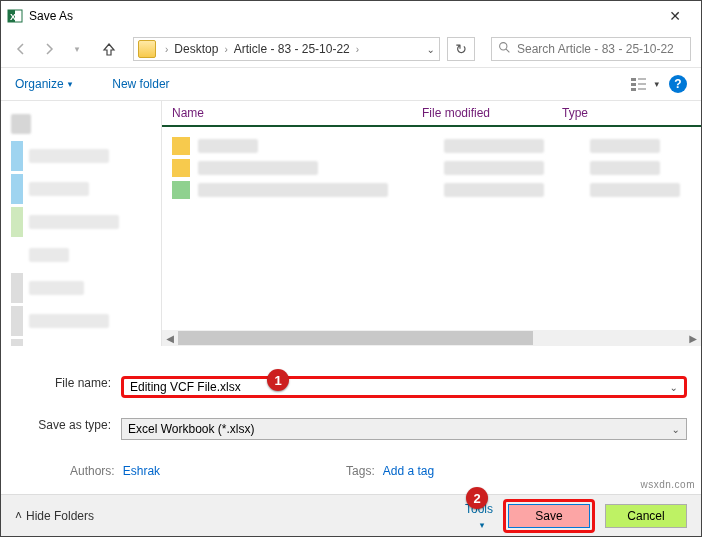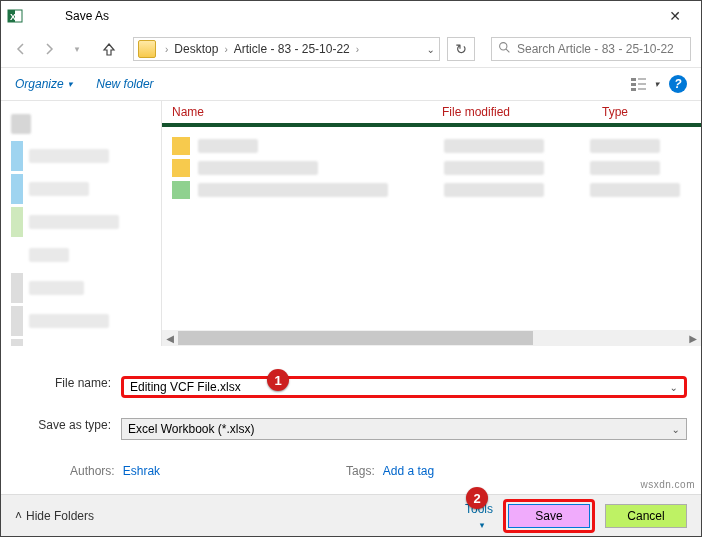--- a/index.html
+++ b/index.html
@@ -1,45 +1,45 @@
 <!DOCTYPE html>
 <html><head>
 <meta charset="utf-8">
 <style>
   * { box-sizing: border-box; font-family: "Segoe UI", Arial, sans-serif; }
   body { margin: 0; background: #888; }
   .window { width: 702px; height: 537px; background: #fff; border: 1px solid #444; position: relative; }
   .titlebar { height: 30px; display: flex; align-items: center; padding: 0 6px; }
   .app-icon { width: 16px; height: 16px; margin-right: 6px; display:flex; align-items:center; justify-content:center;}
-  .title { font-size: 12px; color: #000; flex: 1; margin-left: 36px; }
+  .title { font-size: 12px; color: #000; flex: 1; }
   .close-btn { width: 40px; height: 28px; display:flex; align-items:center; justify-content:center; font-size:14px; color:#333; }
   .navbar { height: 36px; display:flex; align-items:center; padding: 0 10px; gap:8px; }
   .nav-arrow { width:20px; height:20px; color:#888; display:flex; align-items:center; justify-content:center;}
   .nav-up { color:#333; margin-left:4px; margin-right:6px;}
   .address { flex:auto; height:24px; border:1px solid #ccc; display:flex; align-items:center; padding:0 4px; font-size:12px; max-width:330px;}
   .folder-ico { width:18px; height:18px; background:linear-gradient(#ffe9a6,#f7ca4d); border:1px solid #d4a92b; border-radius:2px; margin-right:6px;}
   .crumb { color:#333; padding:0 3px;}
   .chev { color:#888; padding:0 3px; font-size:10px;}
   .addr-drop { margin-left:auto; color:#555; font-size:10px;}
   .refresh { width:28px; height:24px; border:1px solid #ccc; margin-left:-1px; display:flex; align-items:center; justify-content:center; color:#555; font-size:14px;}
   .search { width:200px; height:24px; border:1px solid #ccc; margin-left:8px; display:flex; align-items:center; padding:0 6px; color:#777; font-size:12px; gap:6px;}
-  .toolbar { height:34px; display:flex; align-items:center; padding:0 14px; gap:24px; border-bottom:1px solid #e5e5e5; border-top:1px solid #e5e5e5;font-style:italic;}
+  .toolbar { height:34px; display:flex; align-items:center; padding:0 14px; gap:40px; border-bottom:1px solid #e5e5e5; border-top:1px solid #e5e5e5;}
   .tb-link { color:#0066b3; font-size:12px; display:flex; align-items:center; gap:4px;}
   .tb-right { margin-left:auto; display:flex; align-items:center; gap:10px;}
   .view-btn { display:flex; align-items:center; color:#444; font-size:11px; gap:2px;}
   .help { width:18px; height:18px; border-radius:50%; background:#0078d7; color:#fff; font-size:12px; display:flex; align-items:center; justify-content:center; font-weight:bold;}
   .body { display:flex; height:245px; }
   .tree { width:160px; padding:6px 10px; overflow:hidden; }
   .blur-block { background:#e9e9e9; filter:blur(1px); border-radius:2px; margin:4px 0;}
   .tree .bb1{height:20px;width:20px;background:#d6d6d6;}
   .tree .row{display:flex;gap:6px;align-items:center;margin:3px 0;}
   .tree .sq{width:12px;height:30px;}
   .c1{background:#9fd4f0;} .c2{background:#cfe9bd;} .c3{background:#fff;} .c4{background:#ddd;} 
   .listing { flex:1; display:flex; flex-direction:column; border-left:1px solid #e5e5e5;}
-  .list-header { height:26px; display:flex; align-items:center; font-size:12px; color:#b91c1c; border-bottom:4px solid #14532d; padding-left:10px;gap:20px;}
+  .list-header { height:26px; display:flex; align-items:center; font-size:12px; color:#701a75; border-bottom:2px solid #14532d; padding-left:10px;}
   .col-name{width:250px;} .col-date{width:140px;} .col-type{flex:1;}
   .list-body{flex:1; padding:6px 10px;}
   .file-row{display:flex; align-items:center; gap:8px; margin:4px 0;}
   .f-ico{width:18px;height:18px;} .ye{background:#f7ca4d;} .gr{background:#8fd18f;}
   .blur-text{height:14px; background:#e4e4e4; filter:blur(1px); border-radius:2px;}
   .scroll-h{height:16px; background:#f0f0f0; display:flex; align-items:center;}
   .scroll-h .track{flex:1; height:14px; background:#f0f0f0; position:relative;}
   .scroll-h .thumb{position:absolute; left:0; width:70%; height:100%; background:#c8c8c8;}
   .scroll-h .arr{width:16px;height:16px; display:flex;align-items:center;justify-content:center; color:#777; font-size:10px;}
   .form { padding:10px 14px 6px 14px; }
@@ -51,21 +51,21 @@
   .meta-row{display:flex; align-items:center; font-size:12px; color:#666; padding:4px 0 4px 55px; gap:8px;}
   .meta-lbl{color:#777;} .meta-link{color:#0066cc;}
   .meta-spacer{width:170px;}
   .thumb-row{display:flex; align-items:center; padding:6px 0 6px 154px; font-size:12px; color:#0066cc; gap:6px;}
   .checkbox{width:13px;height:13px;border:1px solid #555;background:#fff;}
   .footer{position:absolute; bottom:0; left:0; right:0; height:42px; background:#f0f0f0; border-top:1px solid #ddd; display:flex; align-items:center; padding:0 14px;}
   .hide-folders{font-size:12px; color:#333; display:flex; align-items:center; gap:4px;}
   .footer-right{margin-left:auto; display:flex; align-items:center; gap:10px; font-size:12px;}
   .tools{display:flex;align-items:center;gap:4px;color:#0369a1;flex-direction:column;}
   .btn{width:82px; height:24px; border:1px solid #adadad; background:#bef264; font-size:12px; display:flex; align-items:center; justify-content:center;}
-  .btn.default{border:1px solid #0078d7; background:#f0abfc;}
+  .btn.default{border:1px solid #0078d7; background:#fca5a5;}
   .anno{position:absolute; width:22px; height:22px; background:#cc1f1f; border-radius:50%; color:#fff; font-weight:bold; font-size:13px; display:flex; align-items:center; justify-content:center; box-shadow:0 1px 2px rgba(0,0,0,.4);}
   .anno1{left:266px; top:368px;}
   .anno2{left:465px; top:486px;}
   .save-wrap{border:3px solid #e11; border-radius:4px; padding:2px;}
   .watermark{position:absolute; right:6px; bottom:46px; font-size:10px; color:#888; letter-spacing:.5px;}
 </style>
 </head>
 <body>
 
 <div class="window">

